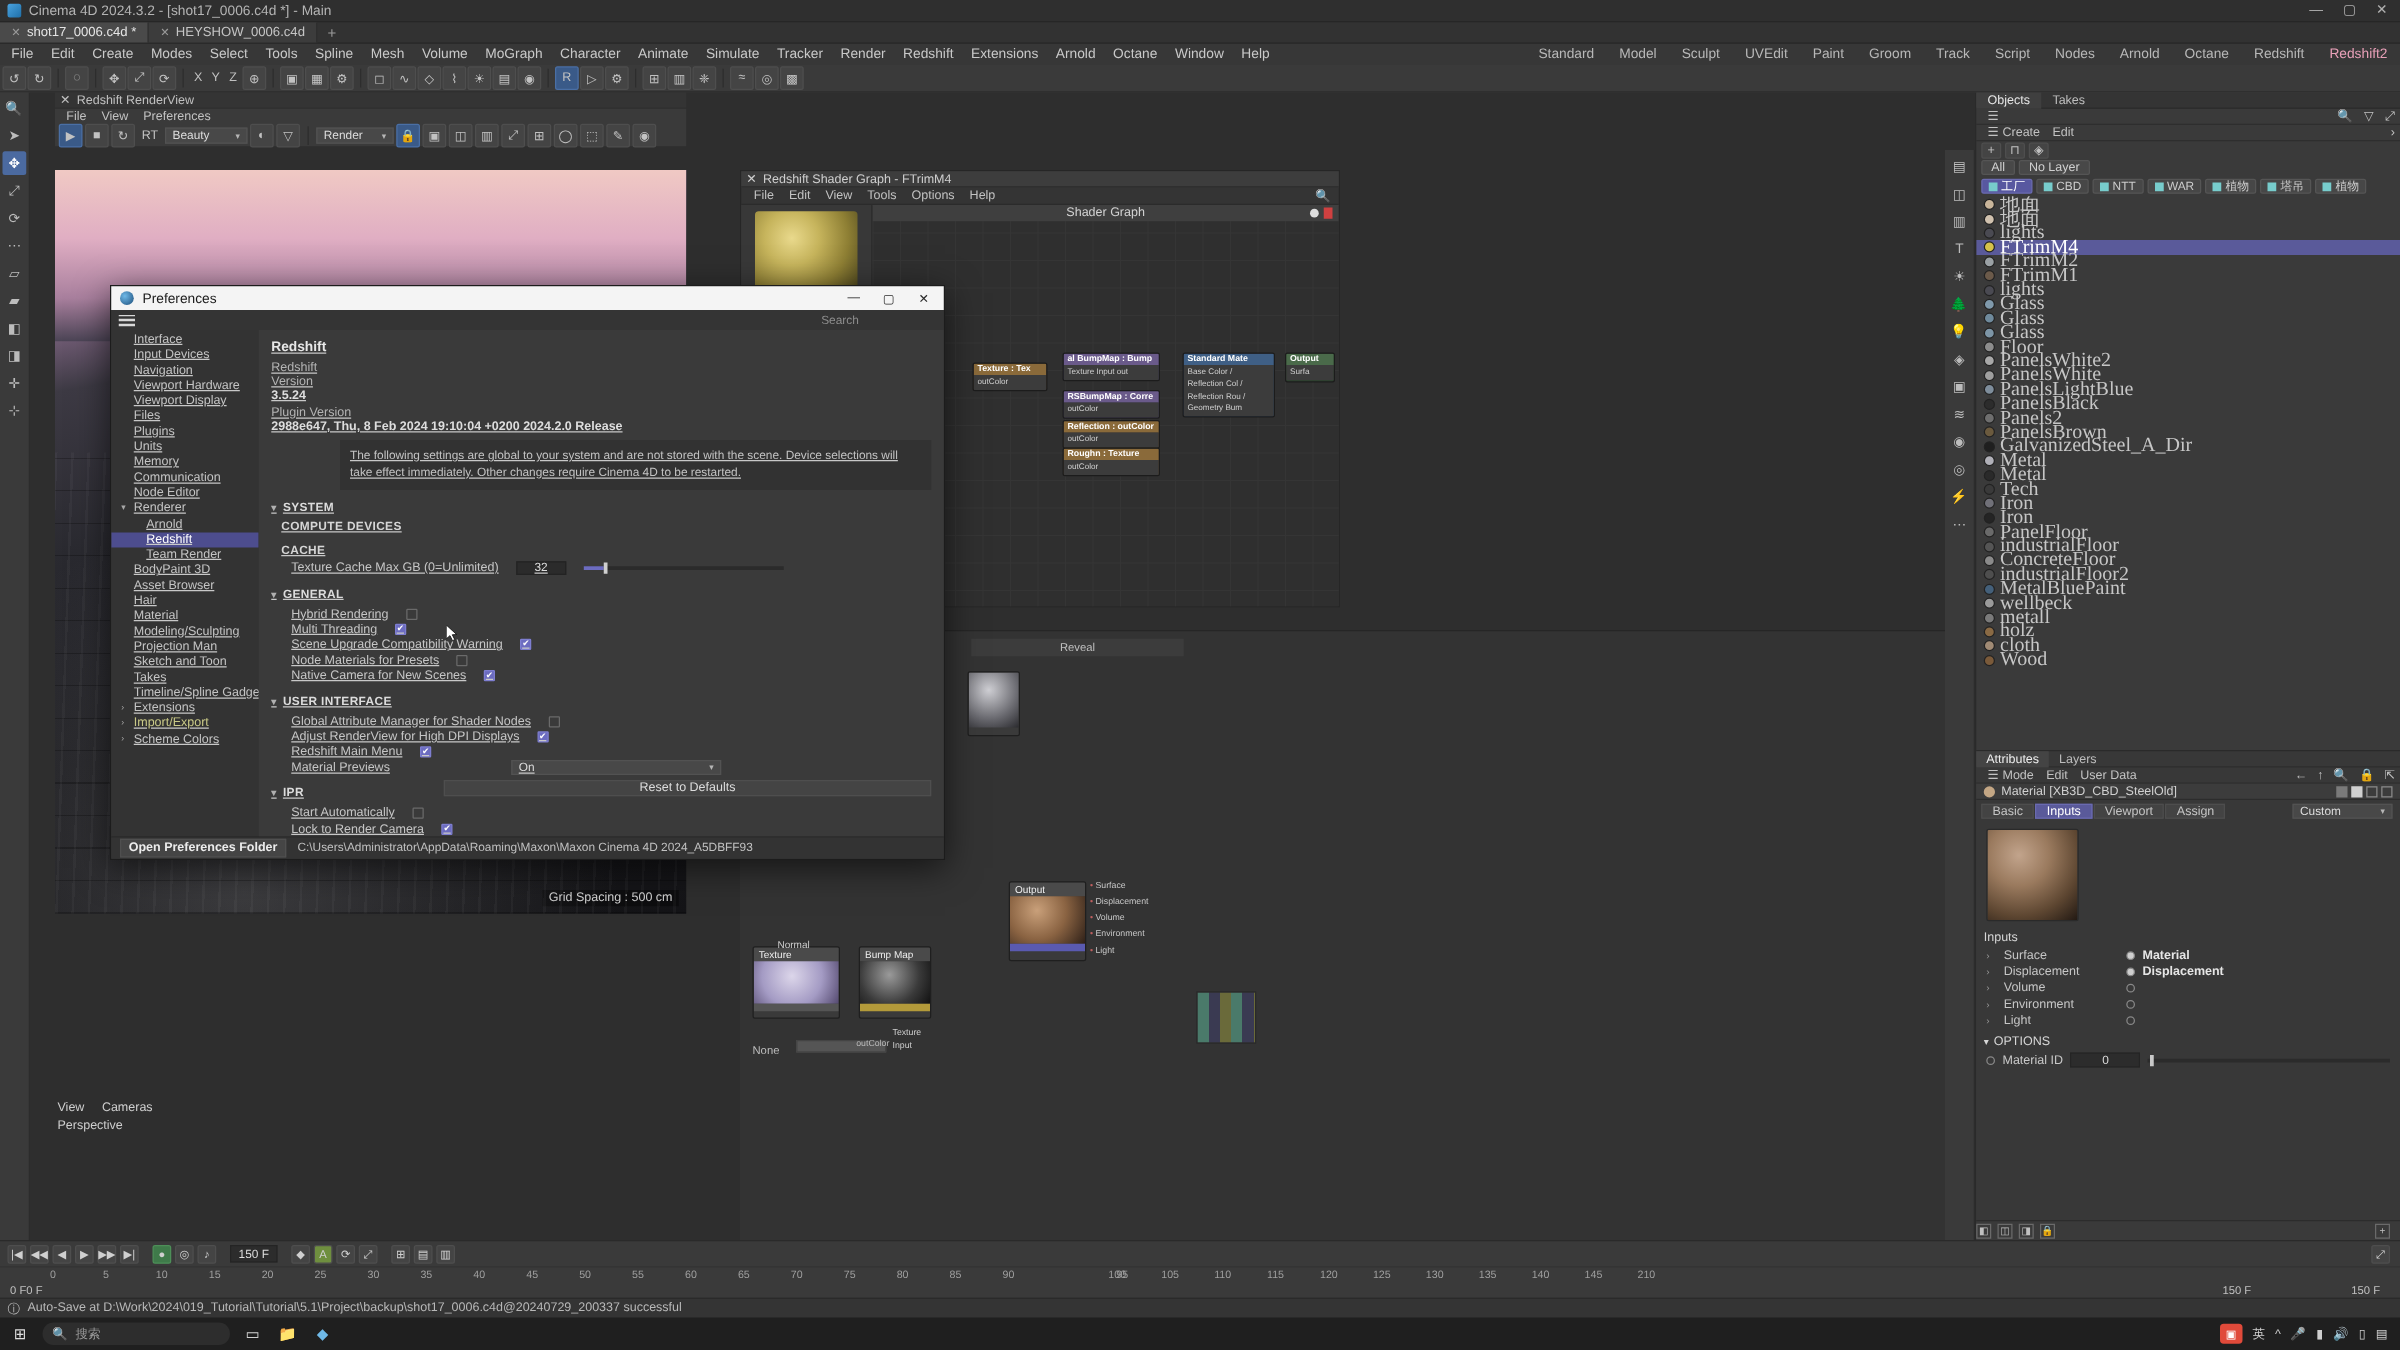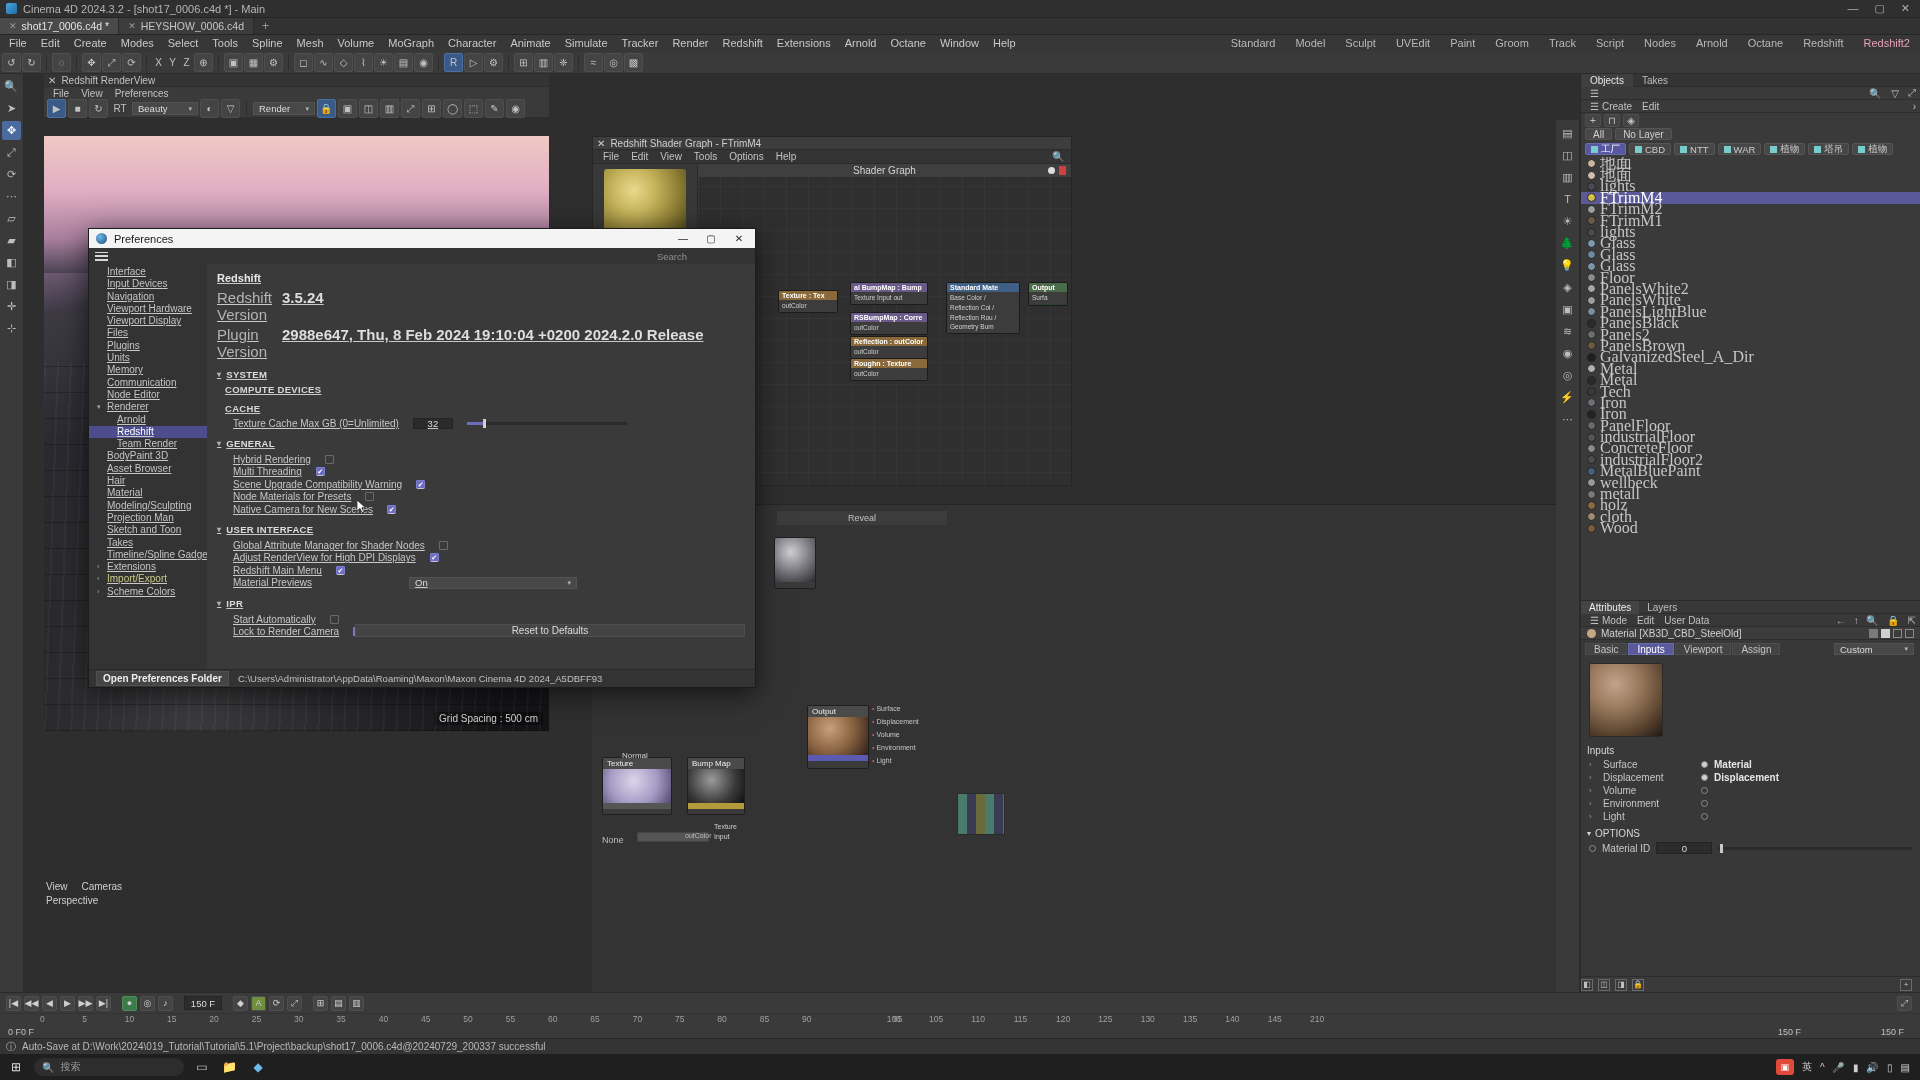--- a/index.html
+++ b/index.html
@@ -285,21 +285,21 @@
   .prefs-body { flex:1;display:flex;min-height:0;text-decoration:underline; }
   .prefs-nav { width:118px;background:#333;overflow:hidden;padding-top:2px;flex:none; }
   .nav-item { height:12.3px;line-height:12.3px;font-size:10px;color:#c4c4c4;padding-left:18px;white-space:nowrap; }
   .nav-item.child { padding-left:28px; }
   .nav-item.sel { background:#4d4d8e;color:#fff; }
   .nav-item .car { position:absolute;margin-left:-10px;font-size:7px;color:#a8a8a8; }
   .nav-item.accent { color:#c9c987; }
 
   .prefs-main { flex:1;background:#3a3a3a;position:relative;overflow:hidden;padding:8px 10px 0 10px; }
   .pm-title { font-size:11px;font-weight:bold;color:#e8e8e8;margin-bottom:5px; }
-  .pm-kv { display:flex;font-size:15px;margin-bottom:3px; }
+  .pm-kv { display:flex;font-size:10px;margin-bottom:3px;flex-direction:column; }
   .pm-kv .k { width:65px;color:#b4b4b4; }
   .pm-kv .v { color:#dedede;font-weight:bold; }
   .pm-note {
     margin:5px 0 8px 55px;background:#323232;padding:6px 8px;font-size:9.5px;color:#c3c3c3;
     line-height:1.45;max-width:475px;
   }
   .sec-h { font-size:9.5px;font-weight:bold;color:#dcdcdc;display:flex;align-items:center;gap:5px;margin:9px 0 4px 0;letter-spacing:.3px; }
   .sec-h .car { font-size:8px;color:#b0b0b0; }
   .sub-h { font-size:9.5px;font-weight:bold;color:#d6d6d6;margin:4px 0 3px 8px;letter-spacing:.3px; }
   .pref-row { display:flex;align-items:center;height:12.4px;font-size:10px;color:#c6c6c6;padding-left:16px; }
@@ -1072,20 +1072,21 @@
     <div class="prefs-main">
       <div class="pm-title">Redshift</div>
       <div class="pm-kv">
         <span class="k">Redshift Version</span>
         <span class="v">3.5.24</span>
       </div>
       <div class="pm-kv">
         <span class="k">Plugin Version</span>
         <span class="v">2988e647, Thu, 8 Feb 2024 19:10:04 +0200 2024.2.0 Release</span>
       </div>
+      <div class="pm-note">The following settings are global to your system and are not stored with the scene. Device selections will take effect immediately. Other changes require Cinema 4D to be restarted.</div>
 
       <div class="sec-h">
         <span class="car">▾</span>
         <span>SYSTEM</span>
       </div>
       <div class="sub-h">COMPUTE DEVICES</div>
 
       <div class="sub-h" style="margin-top:8px;">CACHE</div>
       <div class="pref-row">
         <span class="lbl">Texture Cache Max GB (0=Unlimited)</span>

